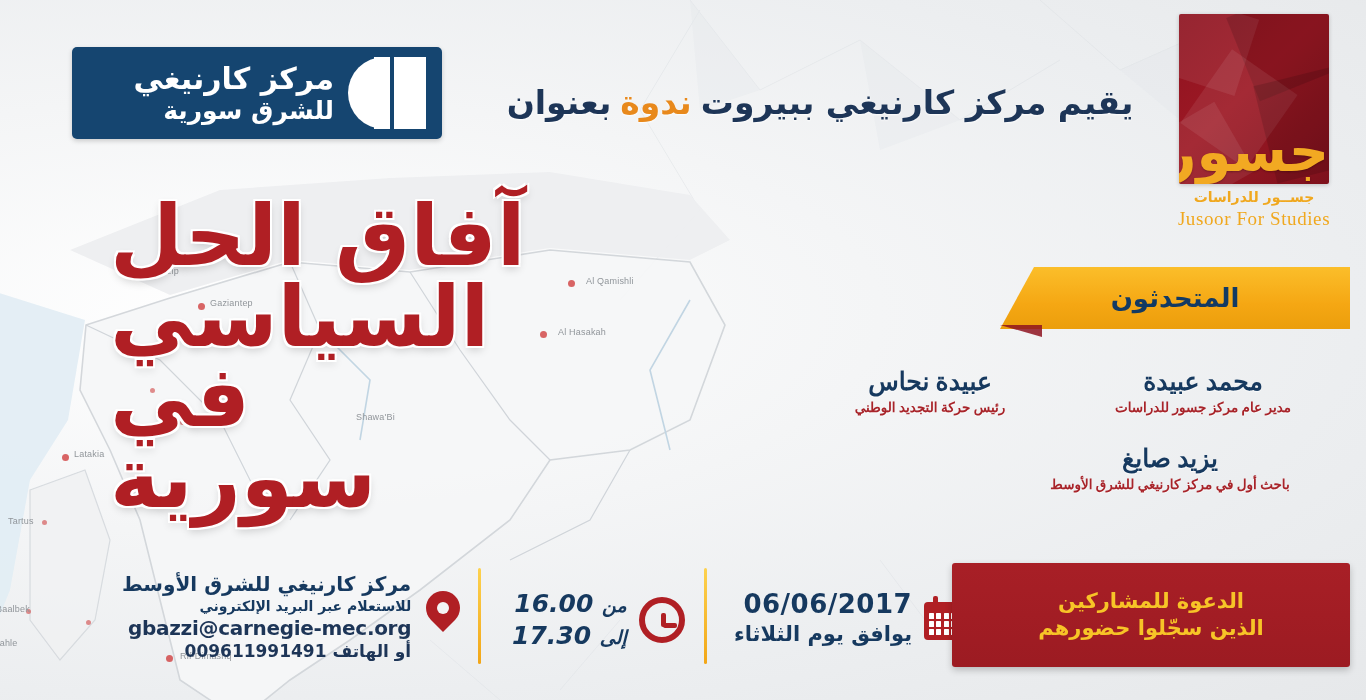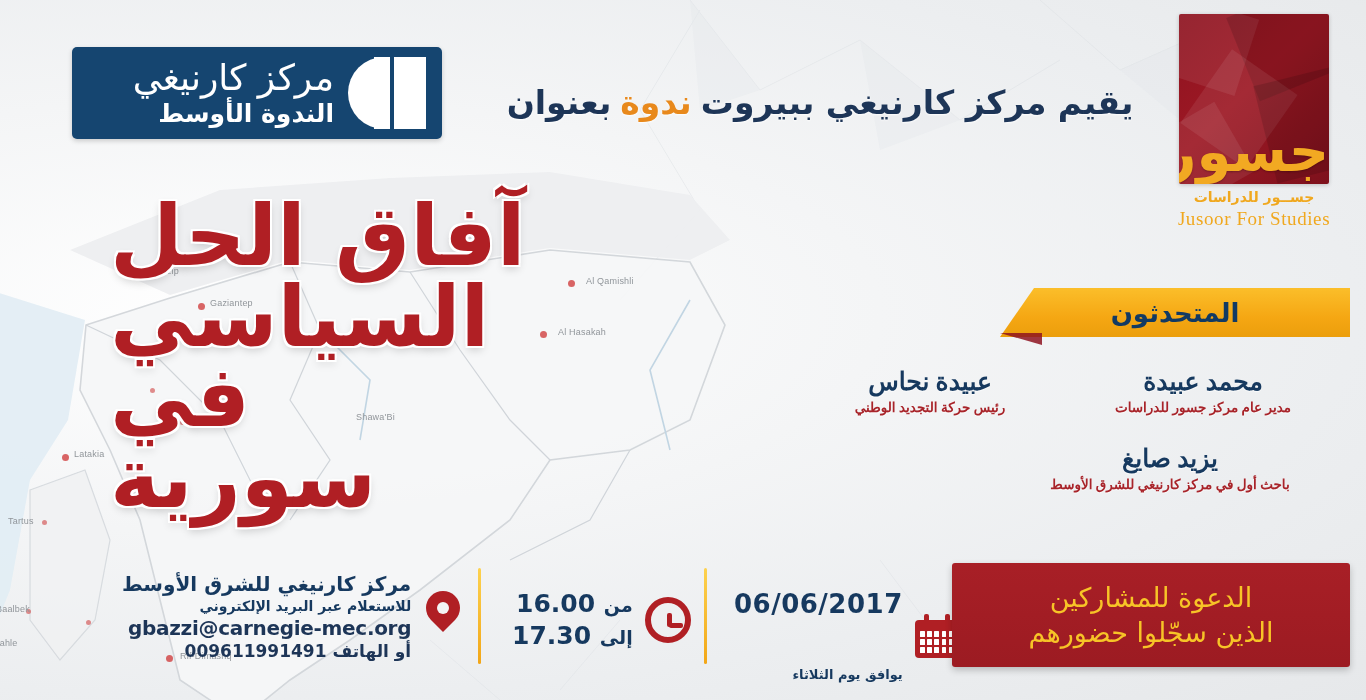--- a/index.html
+++ b/index.html
@@ -32,21 +32,21 @@
     position:absolute;left:72px;top:47px;width:370px;height:92px;
     background:#154570;border-radius:5px;
     box-shadow:0 2px 5px rgba(0,0,0,.18);
     display:flex;align-items:center;gap:14px;padding:0 16px;box-sizing:border-box;
   }
   .carnegie-mark{position:relative;width:78px;height:72px;flex:0 0 auto;}
   .carnegie-mark .sq{position:absolute;right:0;top:0;width:52px;height:72px;background:#fff;}
   .carnegie-mark .circ{position:absolute;left:0;top:0;width:72px;height:72px;border-radius:50%;background:#fff;}
   .carnegie-mark .slit{position:absolute;left:42px;top:0;width:4px;height:72px;background:#154570;}
   .carnegie-words{color:#fff;text-align:right;line-height:1.18;flex:1;}
-  .carnegie-words .l1{font-size:36px;font-weight:400;letter-spacing:.5px;}
+  .carnegie-words .l1{font-size:30px;font-weight:700;letter-spacing:.5px;}
   .carnegie-words .l2{font-size:25px;font-weight:700;letter-spacing:.5px;}
 
   
   .header-line{
     position:absolute;left:470px;top:72px;width:700px;height:60px;
     display:flex;align-items:center;justify-content:center;gap:9px;
     font-size:33px;font-weight:700;color:#1d3557;white-space:nowrap;
     text-shadow:0 1px 2px rgba(255,255,255,.9);
   }
   .header-line .hl-accent{color:#e8891c;}
@@ -77,21 +77,21 @@
   .main-title{
     position:absolute;left:110px;top:196px;width:450px;
     text-align:left;direction:rtl;
     color:#b01f24;font-weight:700;font-size:84px;line-height:.96;
     text-shadow:2px 2px 0 #ffffff,-2px 2px 0 #ffffff,2px -2px 0 #ffffff,-2px -2px 0 #ffffff,0 4px 9px rgba(0,0,0,.17);
   }
   .main-title div{display:block;}
 
   
   .speakers-banner{
-    position:absolute;left:1000px;top:288px;width:350px;height:49px;
+    position:absolute;left:1000px;top:267px;width:350px;height:62px;
   }
   .speakers-banner .ribbon{
     position:absolute;inset:0;background:linear-gradient(180deg,#fbbe2a 0%,#f5a713 55%,#edా9e0d 100%);
     background:linear-gradient(180deg,#fbbe2a 0%,#f5a713 60%,#eb9e0c 100%);
     clip-path:polygon(34px 0,100% 0,100% 100%,0 100%);
     box-shadow:0 2px 4px rgba(0,0,0,.16);
   }
   .speakers-banner .tail{
     position:absolute;left:0;bottom:-8px;width:42px;height:12px;
     background:#8e1320;clip-path:polygon(0 0,100% 0,100% 100%);
@@ -139,36 +139,36 @@
   .pin-ic{position:relative;width:40px;height:52px;}
   .pin-ic .p{
     position:absolute;left:3px;top:0;width:34px;height:34px;background:#b01f24;
     border-radius:50% 50% 50% 0;transform:rotate(-45deg);
   }
   .pin-ic .h{position:absolute;left:14px;top:11px;width:12px;height:12px;background:#f4f4f4;border-radius:50%;}
 
   .time-line{font-size:25px;font-weight:700;color:#16395f;white-space:nowrap;}
   .time-line .lbl{font-size:19px;}
   .date-big{font-size:26px;font-weight:700;color:#16395f;letter-spacing:.5px;direction:ltr;}
-  .date-sub{font-size:13px;font-weight:700;color:#16395f;margin-top:46px;}
+  .date-sub{font-size:21px;font-weight:700;color:#16395f;}
 
   .contact .c1{font-size:20px;font-weight:700;color:#16395f;}
   .contact .c2{font-size:14px;font-weight:700;color:#16395f;}
   .contact .c3{font-size:20px;font-weight:700;color:#1d3557;direction:ltr;text-align:right;letter-spacing:-.3px;margin-left:40px;}
   .contact .c4{font-size:17px;font-weight:700;color:#1d3557;}
 
   
   .reg-banner{
     position:absolute;left:952px;top:563px;width:398px;height:104px;
     background:linear-gradient(180deg,#a81f26 0%,#9c1b22 100%);
     border-radius:3px;box-shadow:0 3px 7px rgba(0,0,0,.22);
     display:flex;flex-direction:column;align-items:center;justify-content:center;
     direction:rtl;
   }
-  .reg-banner div{font-size:27px;font-weight:400;color:#f7c427;line-height:1.3;white-space:nowrap;}
+  .reg-banner div{font-size:21px;font-weight:700;color:#f7c427;line-height:1.3;white-space:nowrap;}
 </style>
 </head>
 <body>
 
 <div id="poster">
 
   <svg class="texture" viewBox="0 0 1366 700" preserveAspectRatio="none">
     <g stroke="#d9dde1" stroke-width="1" fill="none" opacity="0.75">
       <path d="M690 0 L760 90 L860 40 L960 120 L1060 60"></path>
       <path d="M700 10 L640 110 L700 210 L620 300"></path>
@@ -237,21 +237,21 @@
   </div>
 
   <div class="carnegie-logo">
     <div class="carnegie-mark">
       <span class="sq"></span>
         <span class="circ"></span>
         <span class="slit"></span>
     </div>
     <div class="carnegie-words">
       <div class="l1">مركز كارنيغي</div>
-      <div class="l2">الندوة الأوسط</div>
+      <div class="l2">للشرق سورية</div>
     </div>
   </div>
 
   <div class="header-line">
     <span>يقيم مركز كارنيغي ببيروت</span>
     <span class="hl-accent">ندوة</span>
     <span>بعنوان</span>
   </div>
 
   <div class="jusoor">
@@ -293,21 +293,21 @@
 
   <div class="speaker" style="left:990px;top:445px;width:360px;">
     <div class="nm">يزيد صايغ</div>
     <div class="ttl">باحث أول في مركز كارنيغي للشرق الأوسط</div>
   </div>
 
 
   <div class="divider" style="left:478px;top:568px;height:96px;"></div>
   <div class="divider" style="left:704px;top:568px;height:96px;"></div>
 
-  <div class="info-block" style="left:512px;top:588px;">
+  <div class="info-block" style="left:512px;top:588px;font-style:italic;">
     <div class="clock-ic">
         <i class="h"></i>
         <i class="m"></i>
       </div>
     <div class="info-text">
       <div class="time-line">
         <span class="lbl">من</span>
         <span>16.00</span>
       </div>
       <div class="time-line">

